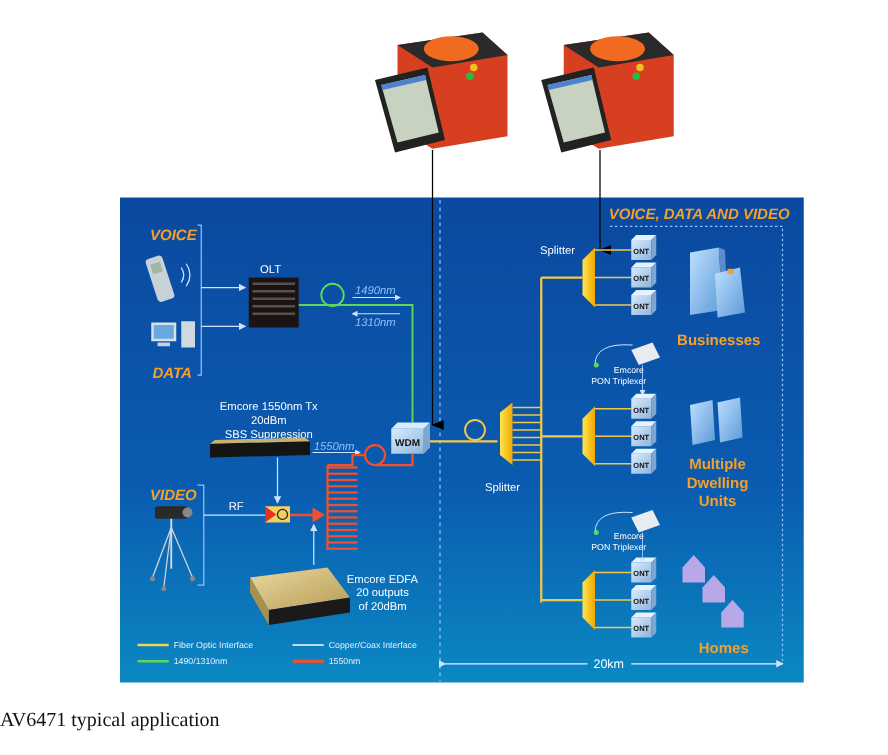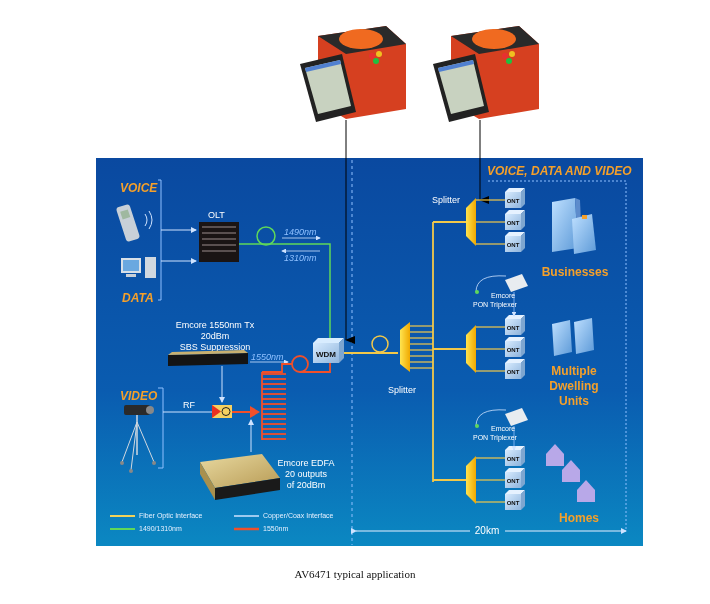--- a/index.html
+++ b/index.html
@@ -3,22 +3,22 @@
 <meta charset="utf-8">
 <style>
   html, body { margin:0; padding:0; background:#ffffff; }
   body { width:710px; height:604px; position:relative; overflow:hidden; font-family:"Liberation Sans", sans-serif; }
   #diagram { position:absolute; left:0; top:0; }
   .lbl { font-family:"Liberation Sans", sans-serif; fill:#ffffff; font-size:9px; }
   .lbl-it { font-style:italic; fill:#8fc0ff; font-size:9px; }
   .head { font-family:"Liberation Sans", sans-serif; font-weight:bold; font-style:italic; fill:#f5a02a; font-size:12px; }
   .cat { font-family:"Liberation Sans", sans-serif; font-weight:bold; fill:#f5a02a; font-size:12px; }
   .legend-text { font-family:"Liberation Sans", sans-serif; fill:#e6f0ff; font-size:7px; }
-  .caption { position:absolute; left:0; width:710px; top:568px; text-align:center;
-             font-family:"Liberation Serif", serif; font-size:11px; color:#111; }
+  .caption { position:absolute; left:0; width:710px; top:568px; text-align:left;
+             font-family:"Liberation Serif", serif; font-size:16px; color:#111; }
 </style>
 </head>
 <body>
 
 <svg id="diagram" width="710" height="604" viewBox="0 0 710 604">
   <defs>
     <linearGradient id="bg" x1="0" y1="0" x2="0" y2="1">
       <stop offset="0" stop-color="#0a49a0"></stop>
       <stop offset="0.6" stop-color="#0a5cb0"></stop>
       <stop offset="1" stop-color="#0b88c2"></stop>

